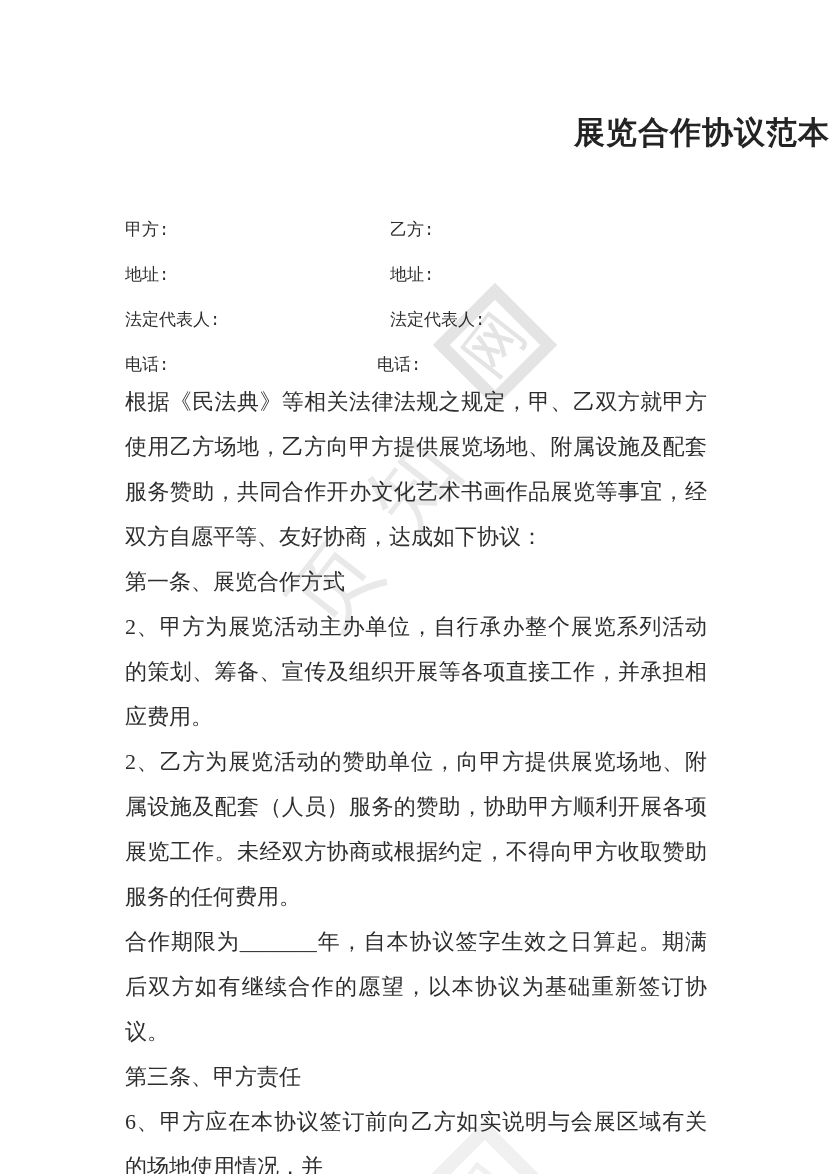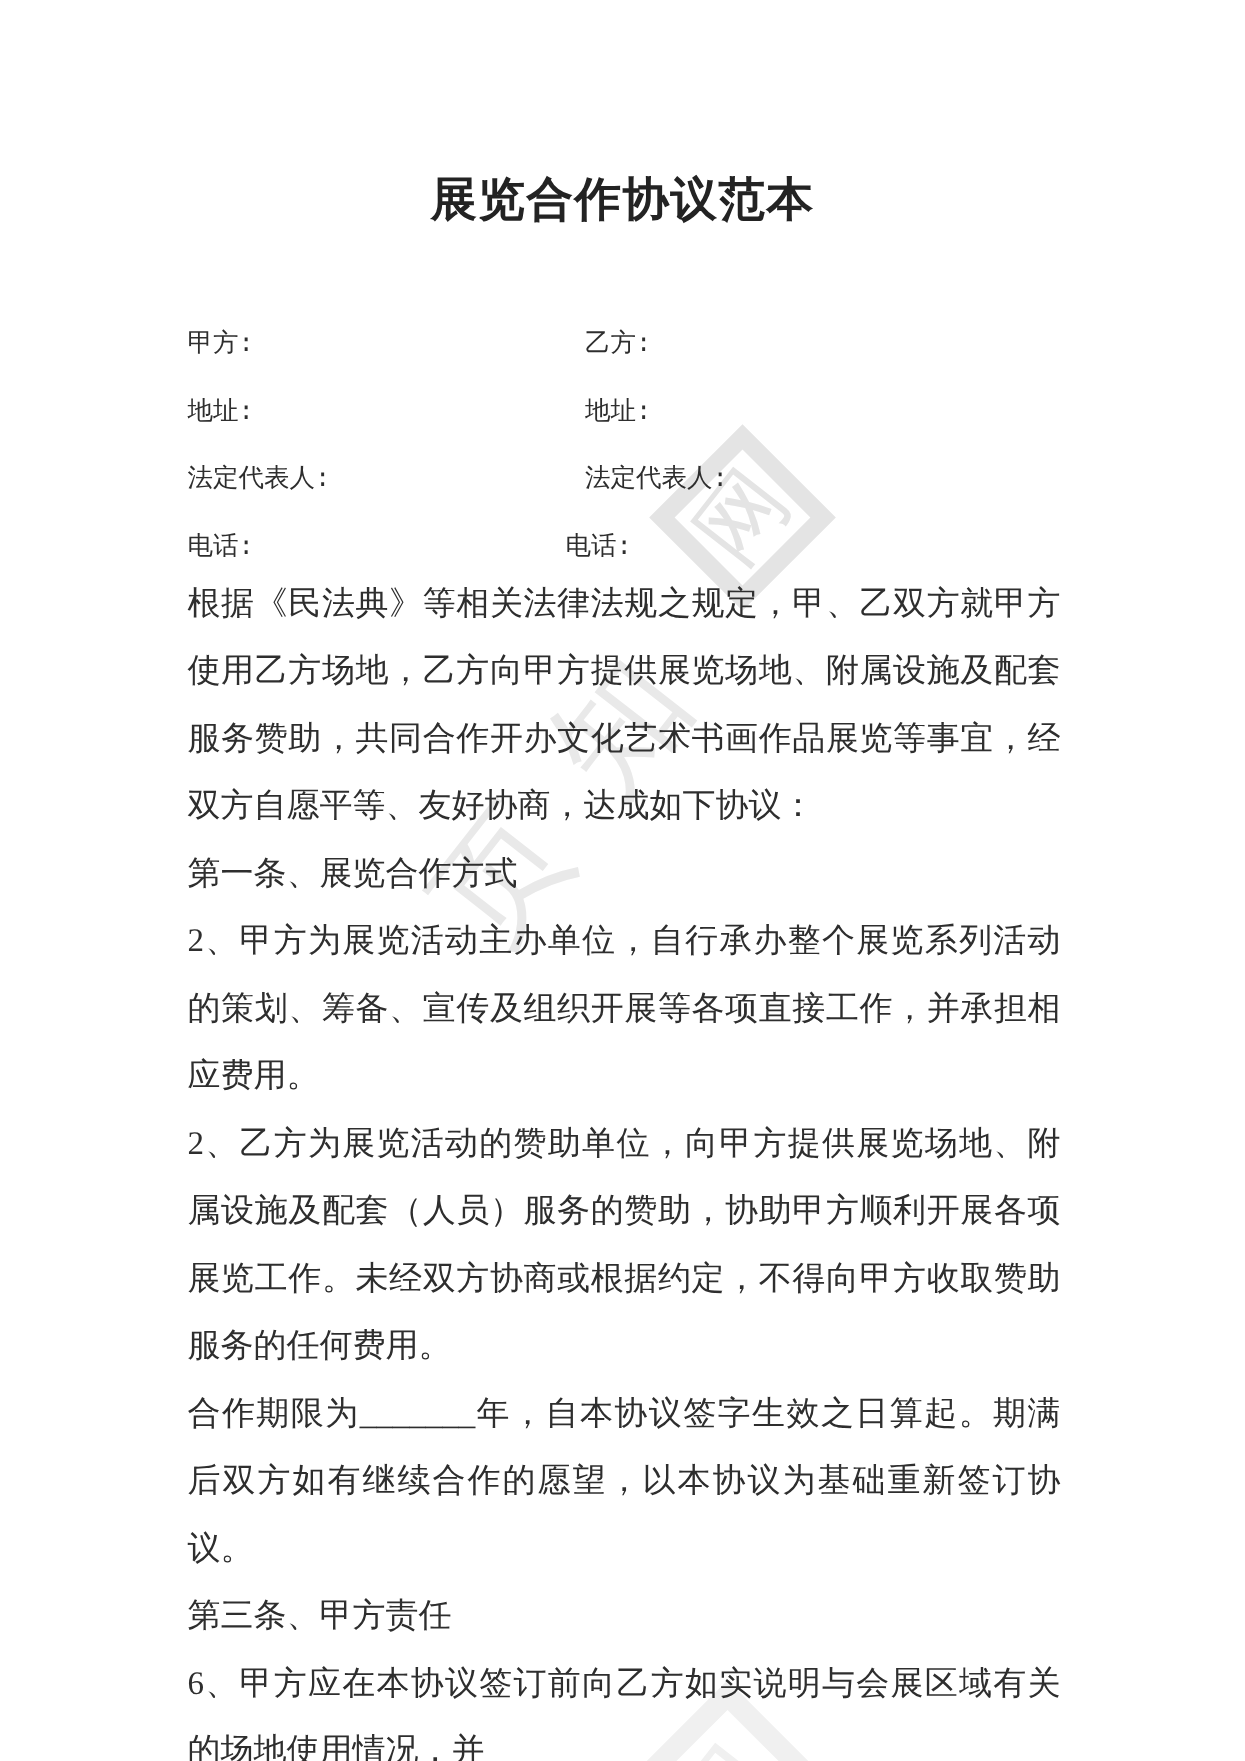--- a/index.html
+++ b/index.html
@@ -70,21 +70,21 @@
     transform: rotate(-97deg);
   }
 
   
   .doc-title {
     position: absolute;
     top: 112px;
     left: 0;
     width: 100%;
     margin: 0;
-    text-align: center;
+    text-align: right;
     font-size: 31px;
     font-weight: bold;
     letter-spacing: 1px;
     color: #232323;
     z-index: 1;
   }
   .parties {
     position: absolute;
     top: 208px;
     left: 0;

